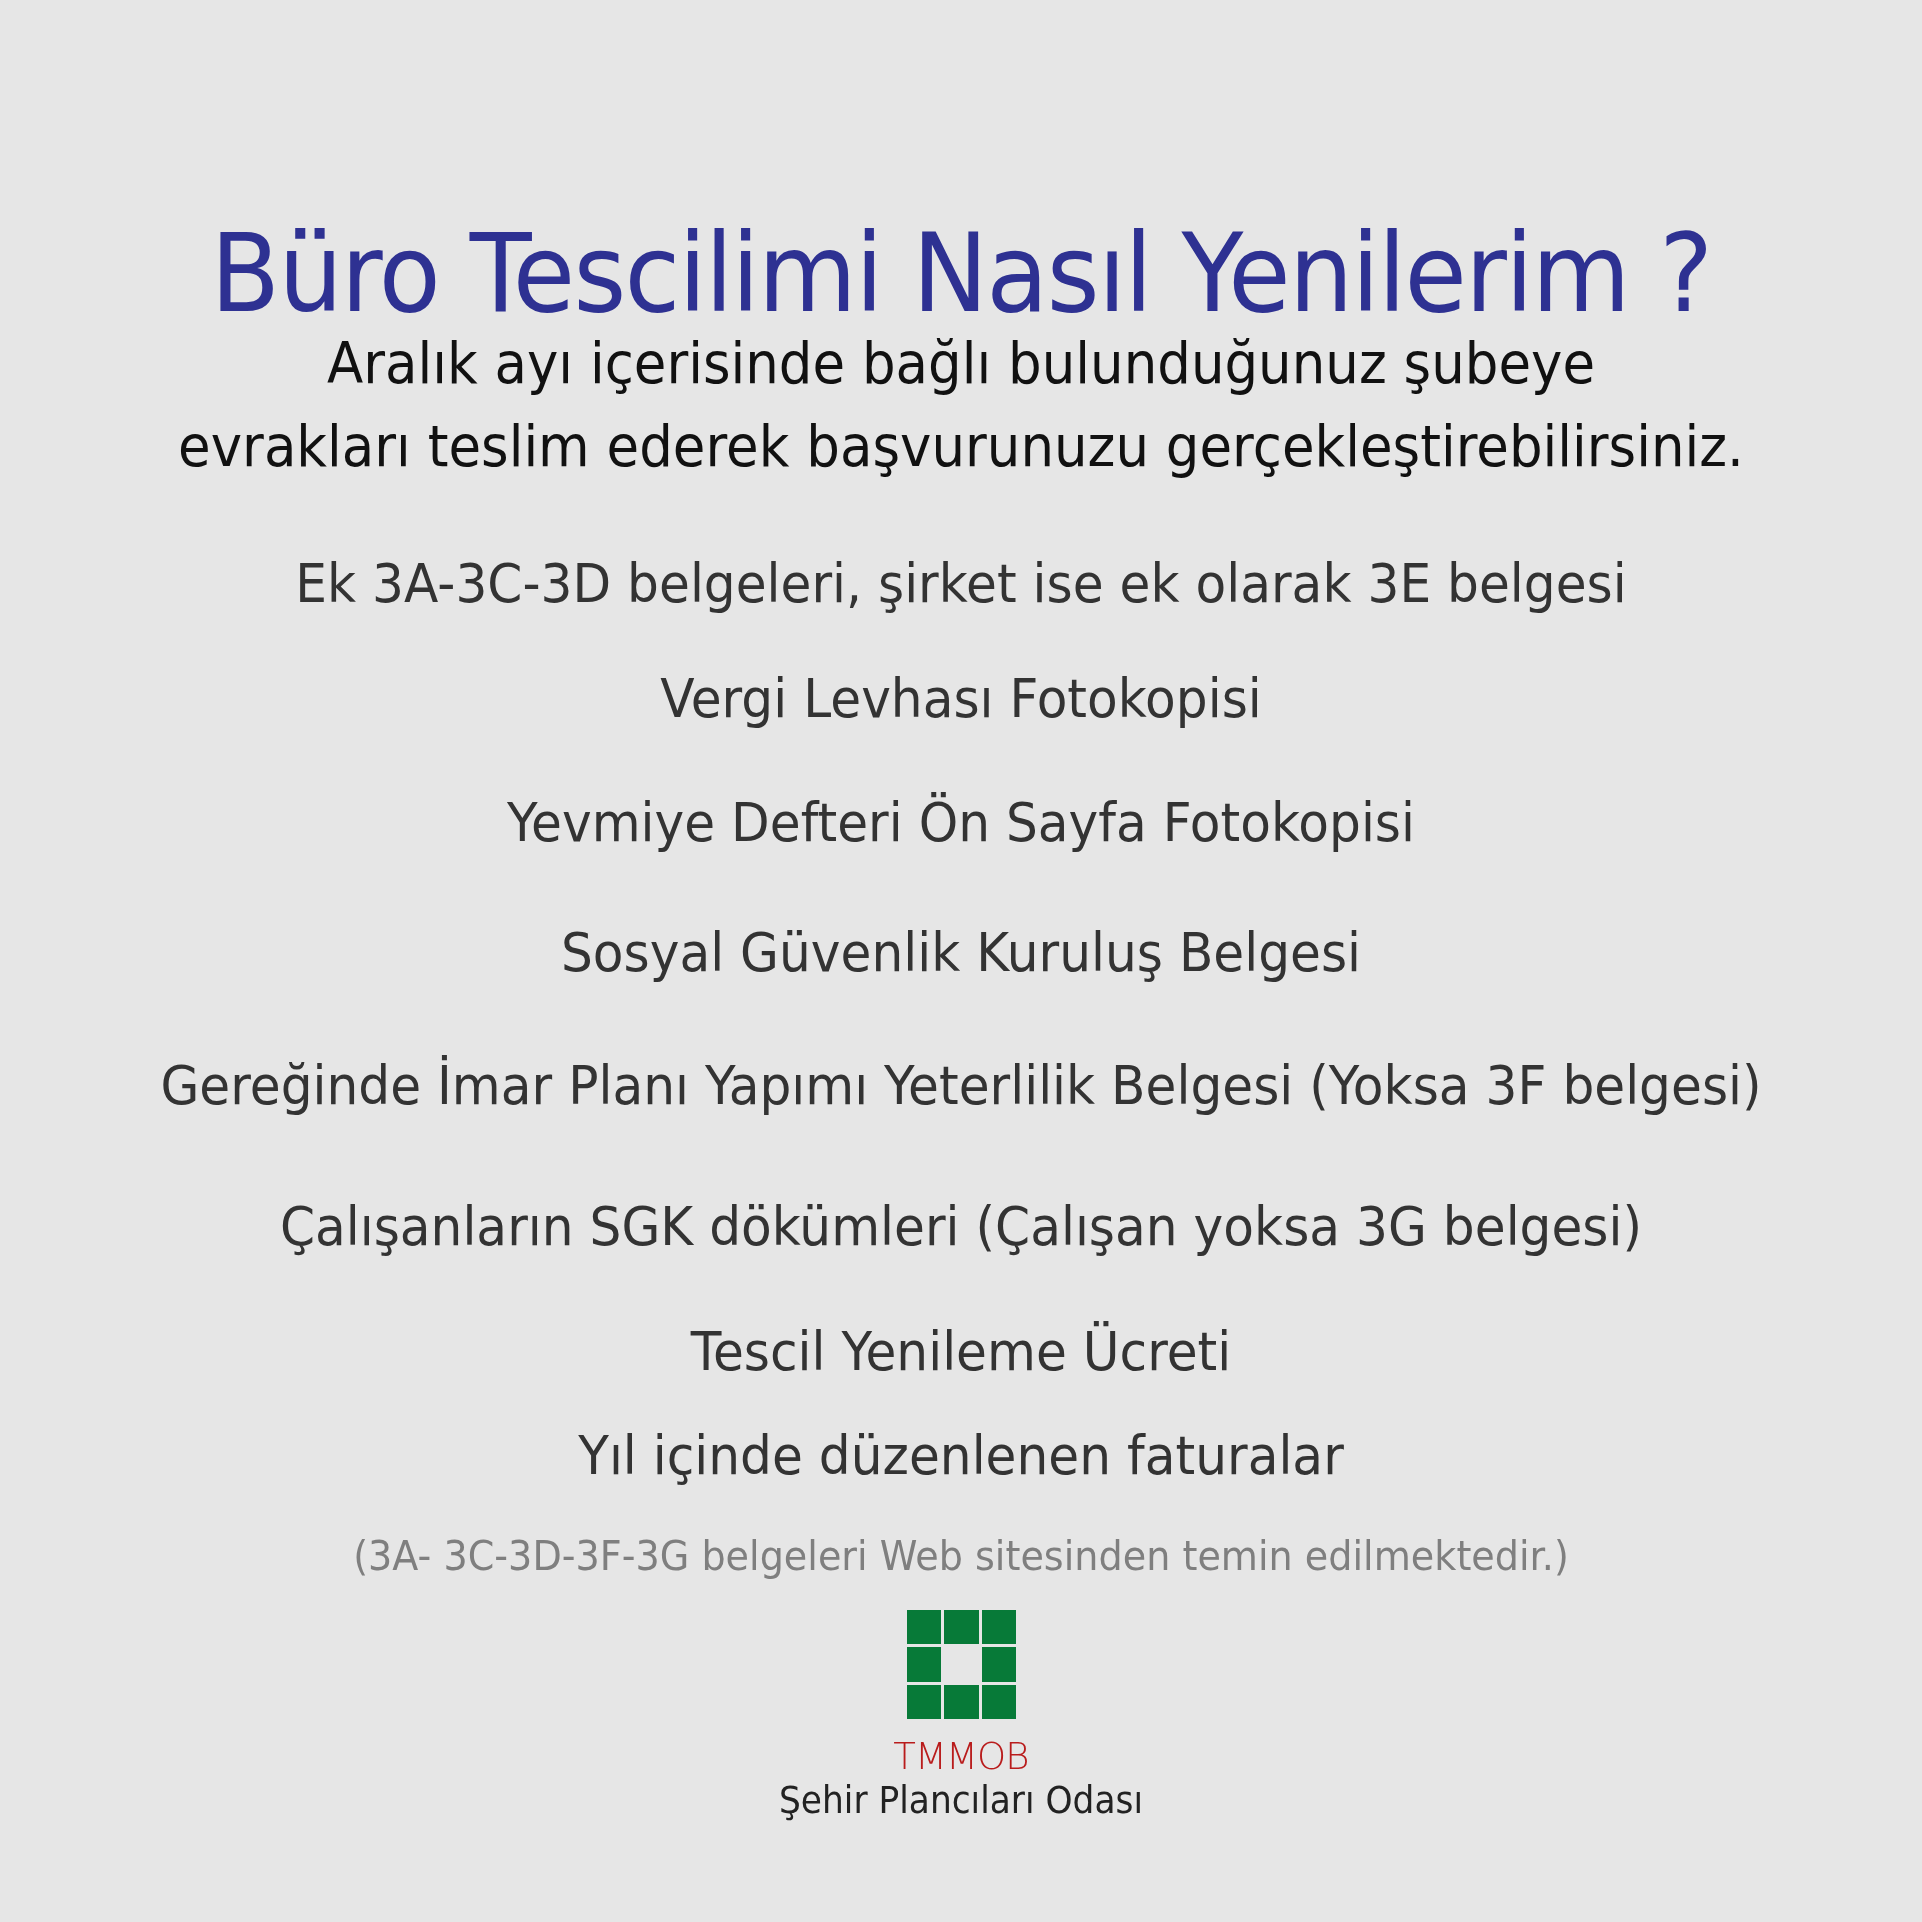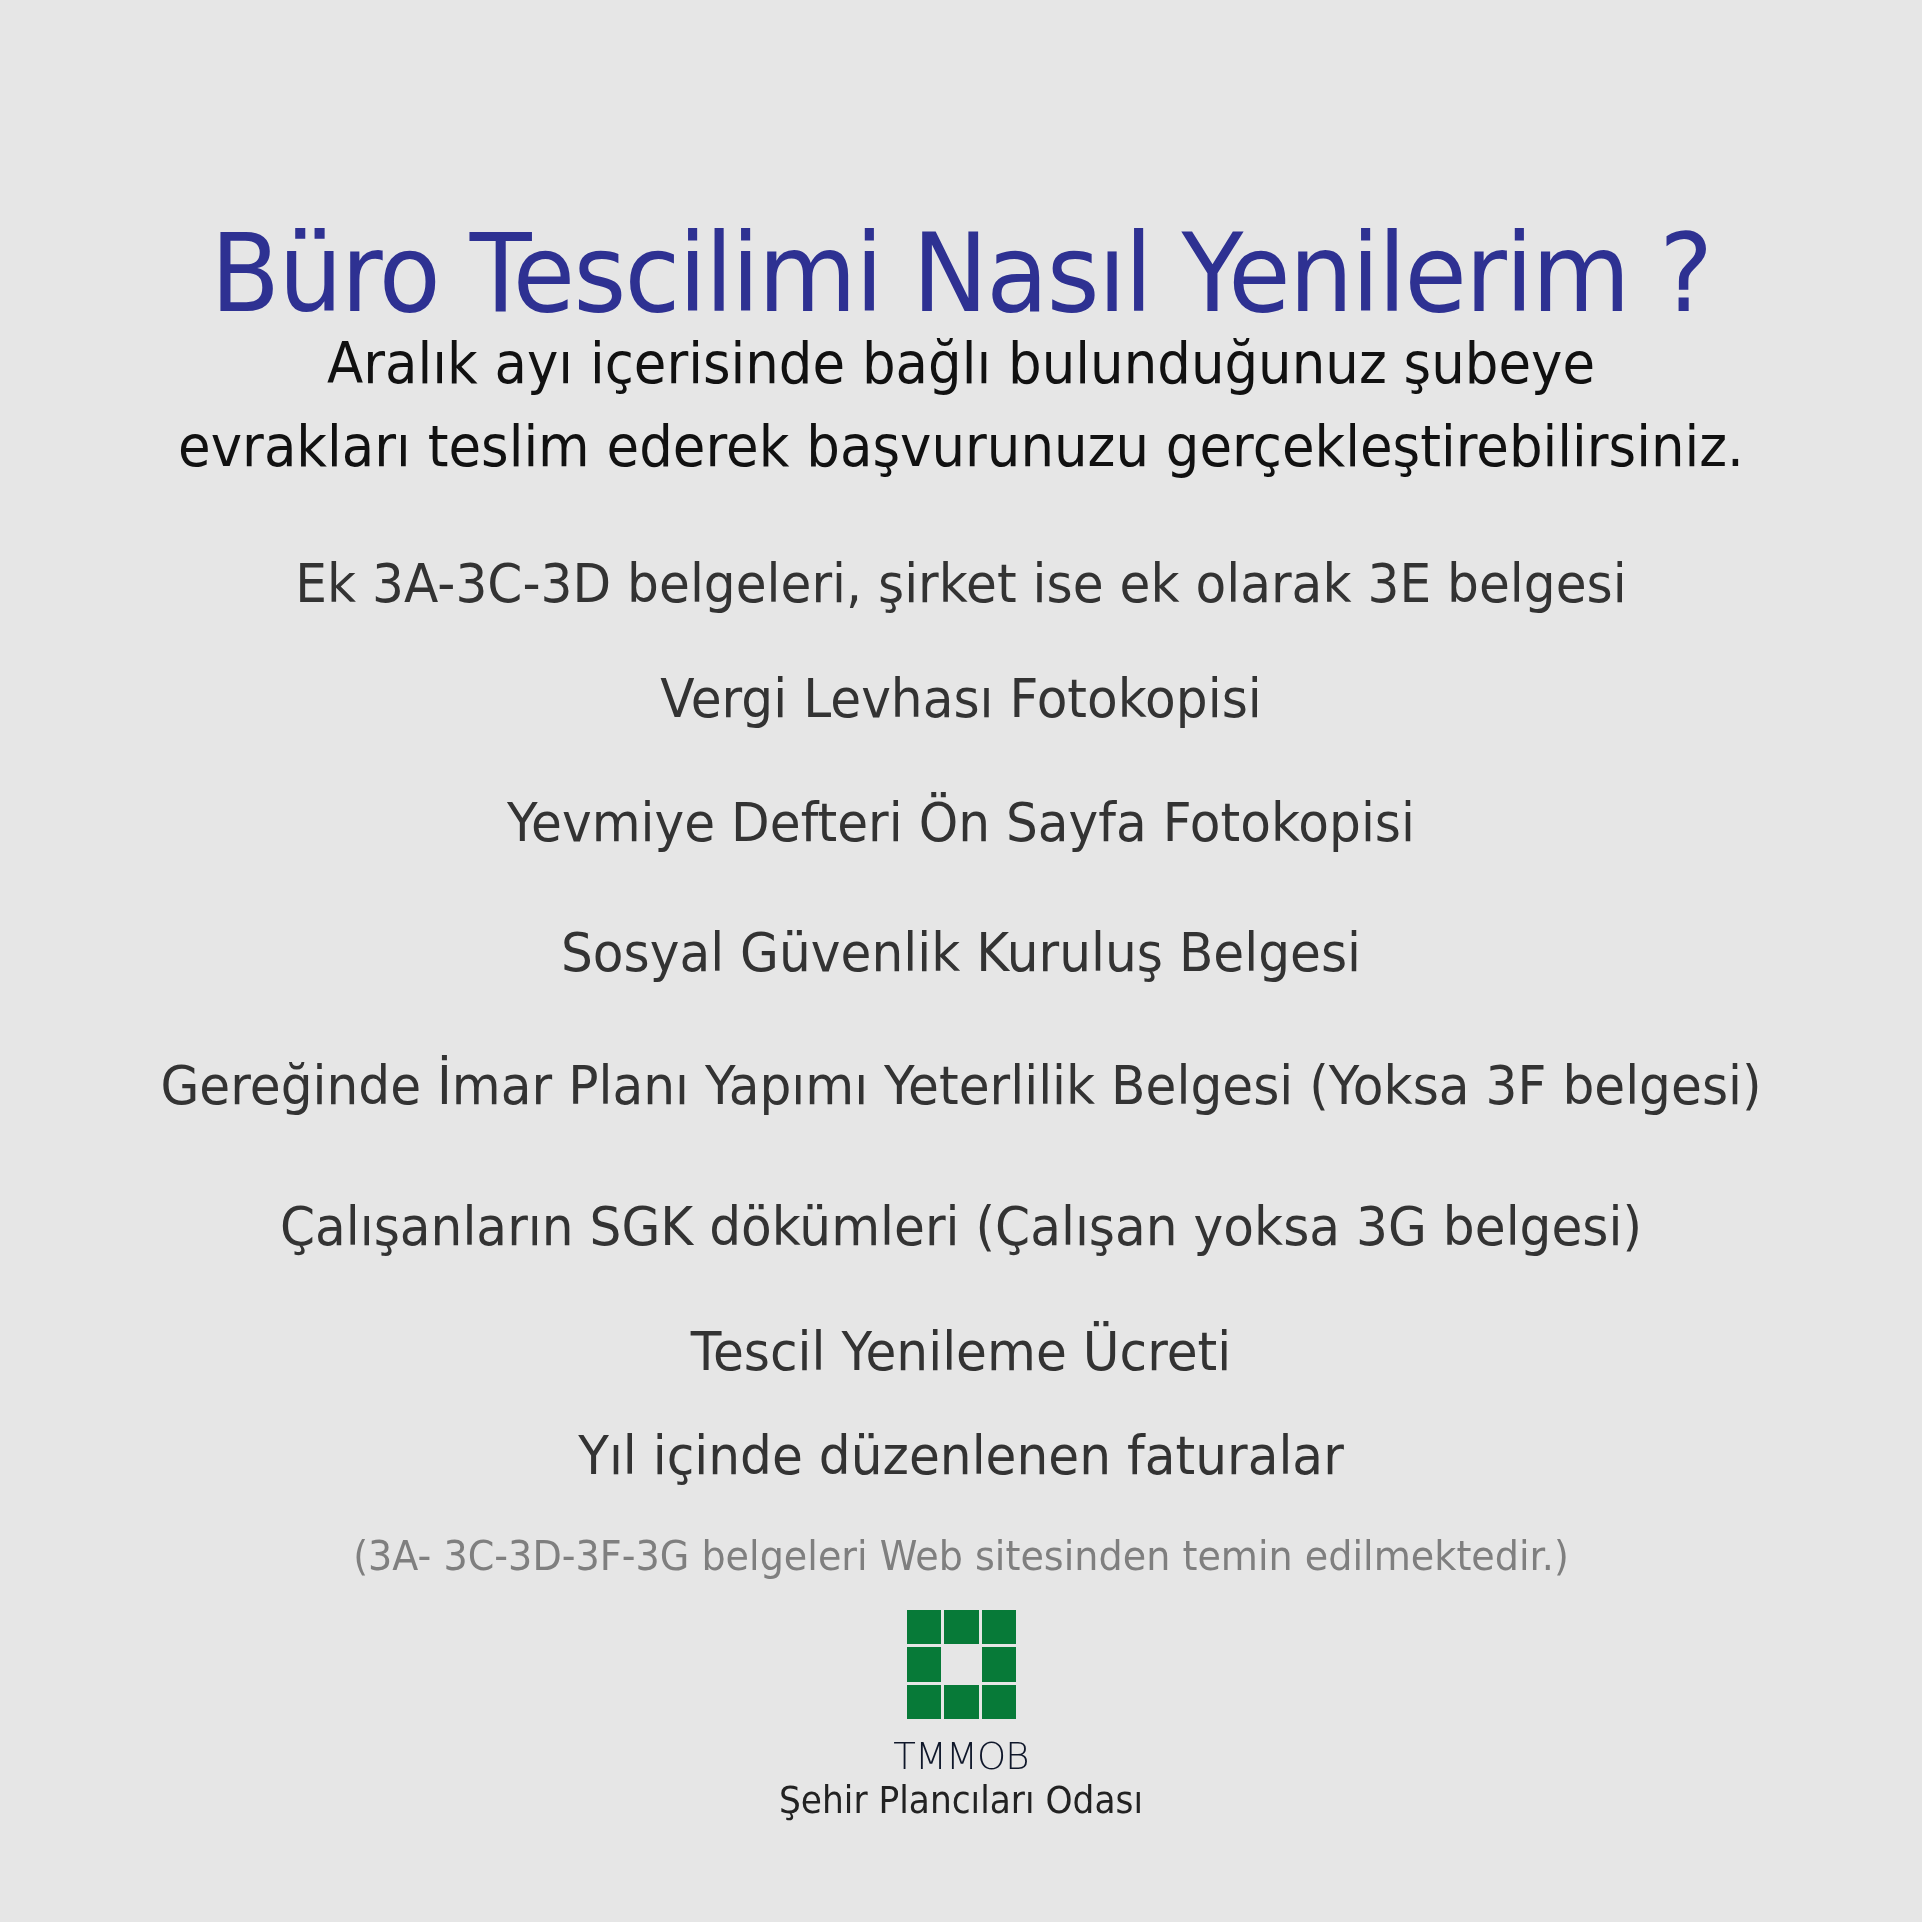--- a/index.html
+++ b/index.html
@@ -56,21 +56,21 @@
       display: grid;
       grid-template-columns: repeat(3, 1fr);
       grid-template-rows: repeat(3, 1fr);
       gap: 2.8px;
     }
     .logo .cell { background: #077a38; }
     .logo .cell.empty { background: transparent; }
     .org1 {
       top: 1735px;
       font-size: 37px;
-      color: #0f172a;
+      color: #b91c1c;
       font-weight: 300;
       letter-spacing: -0.9px;
     }
     .org2 {
       top: 1779px;
       font-size: 37px;
       color: #222222;
       transform: scaleX(0.93);
     }
   </style>

